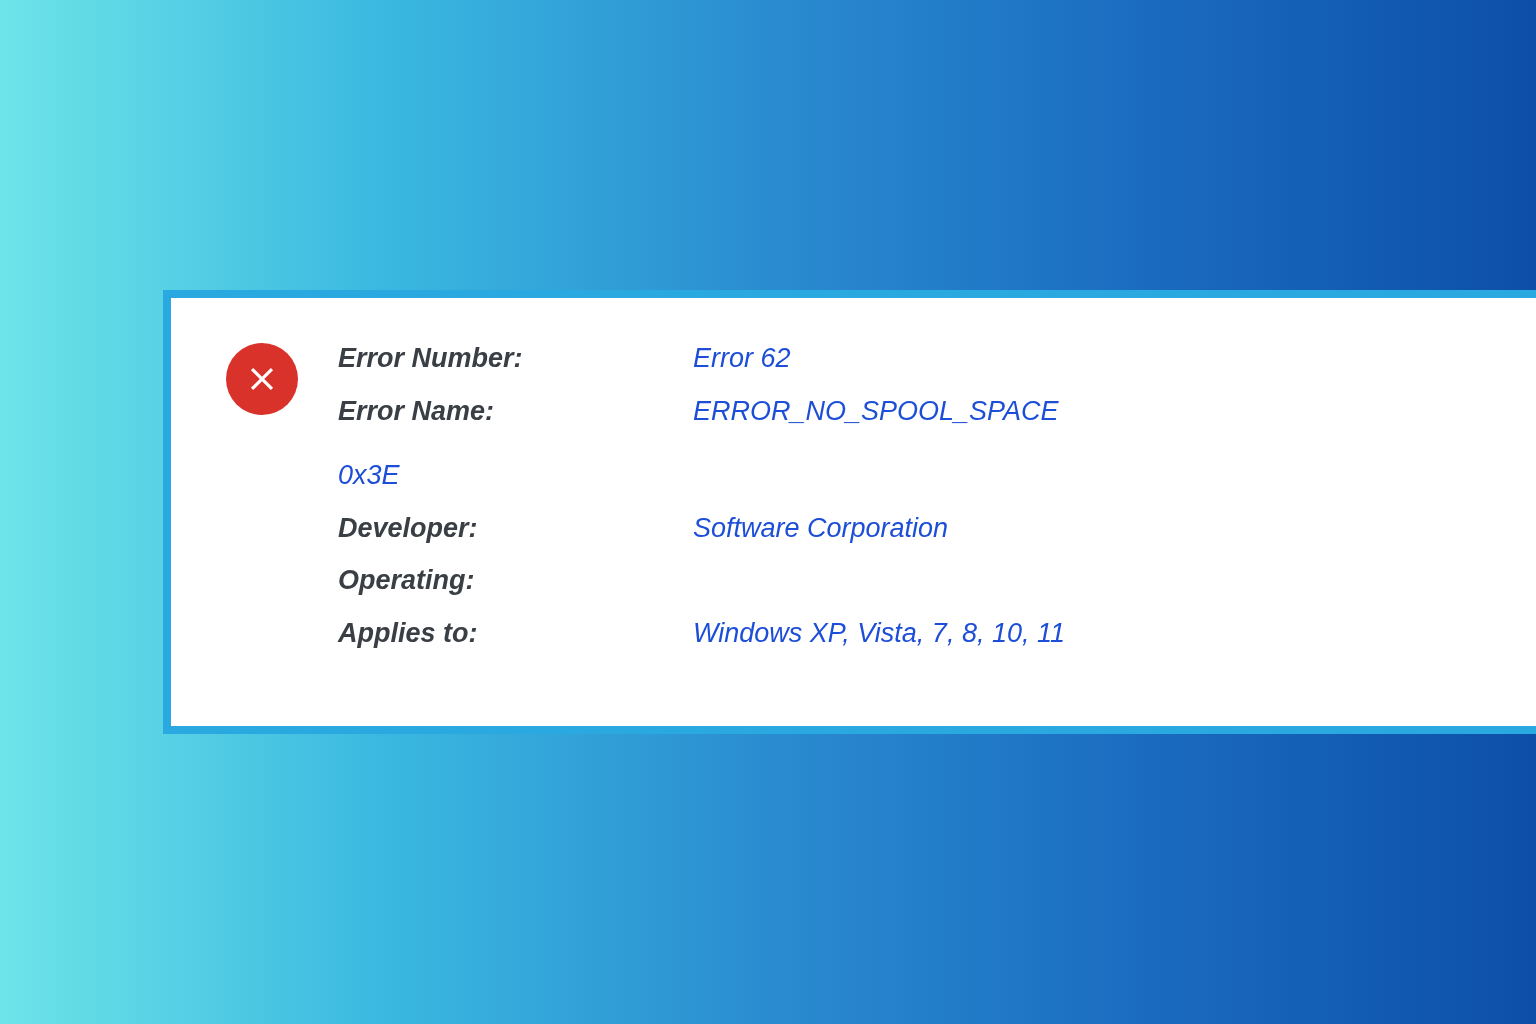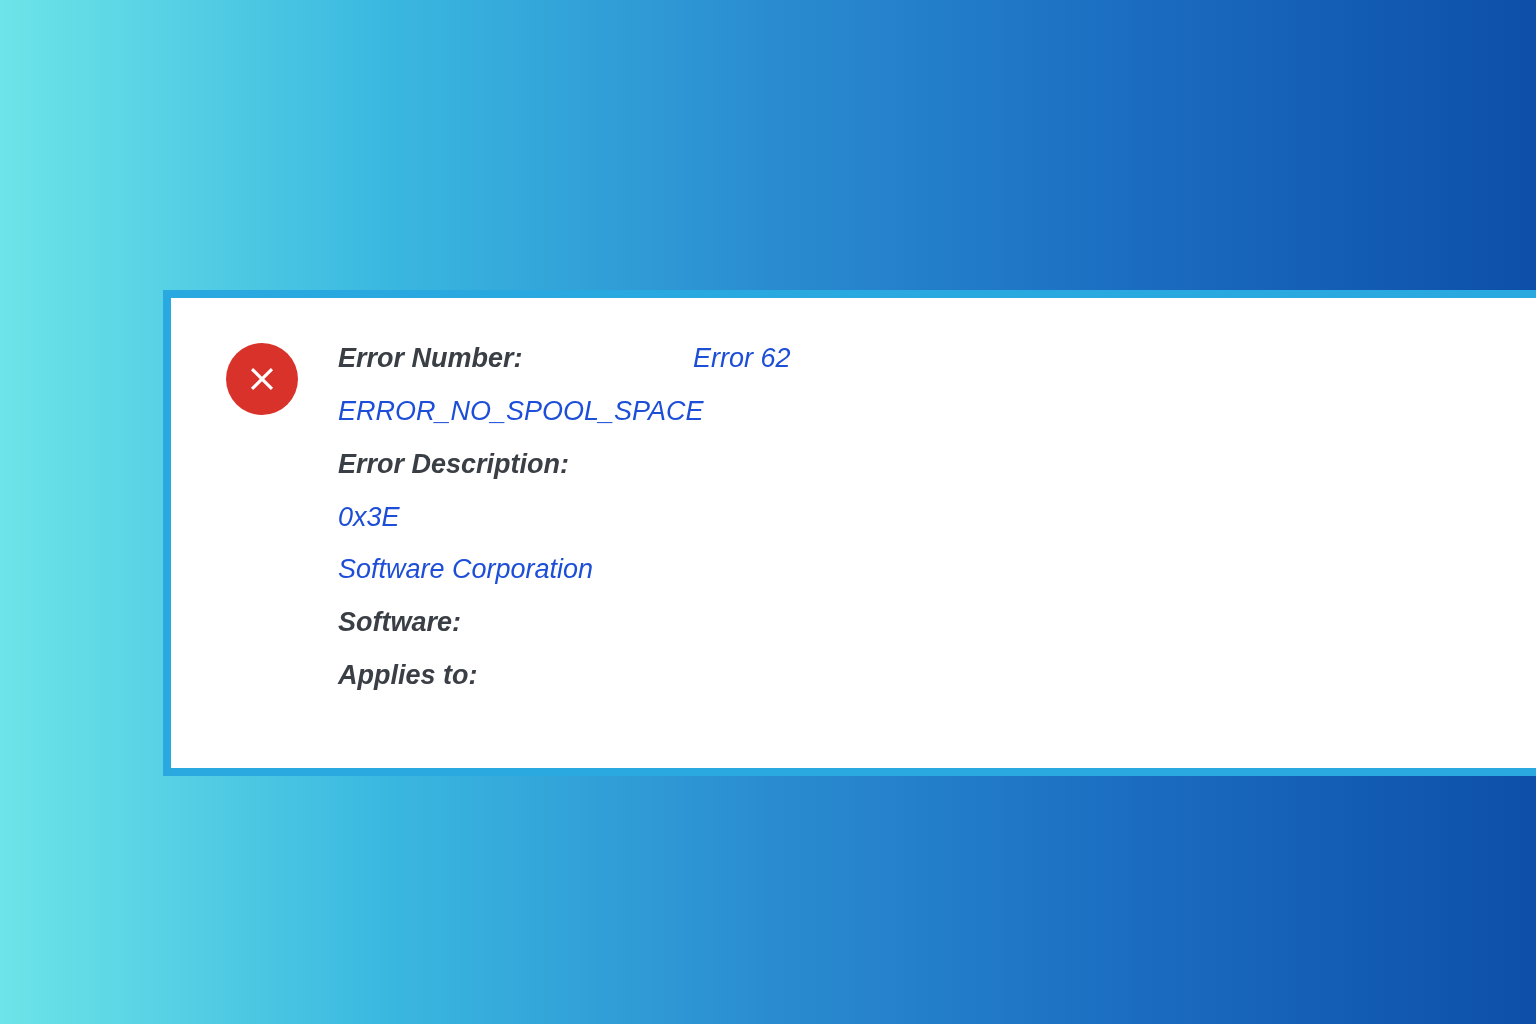--- a/index.html
+++ b/index.html
@@ -86,32 +86,34 @@
           <path d="M19 6.41 17.59 5 12 10.59 6.41 5 5 6.41 10.59 12 5 17.59 6.41 19 12 13.41 17.59 19 19 17.59 13.41 12z"></path>
         </svg>
       </div>
     </div>
     <div class="table-col">
       <div class="row">
         <div class="label">Error Number:</div>
         <div class="value">Error 62</div>
       </div>
       <div class="row">
+        <div class="label">Error Name:</div>
         <div class="value">ERROR_NO_SPOOL_SPACE</div>
       </div>
       <div class="row">
-        <div class="label">Error Description:</div>
       </div>
       <div class="row">
         <div class="value">0x3E</div>
       </div>
       <div class="row">
+        <div class="label">Developer:</div>
         <div class="value">Software Corporation</div>
       </div>
       <div class="row">
-        <div class="label">Software:</div>
+        <div class="label">Operating:</div>
       </div>
       <div class="row">
         <div class="label">Applies to:</div>
+        <div class="value">Windows XP, Vista, 7, 8, 10, 11</div>
       </div>
     </div>
   </div>
 </div>
 
 </body></html>

